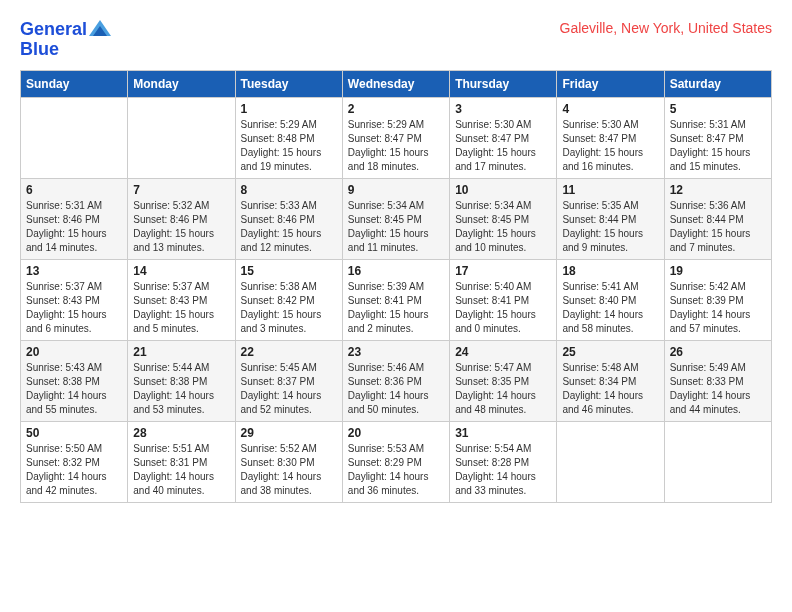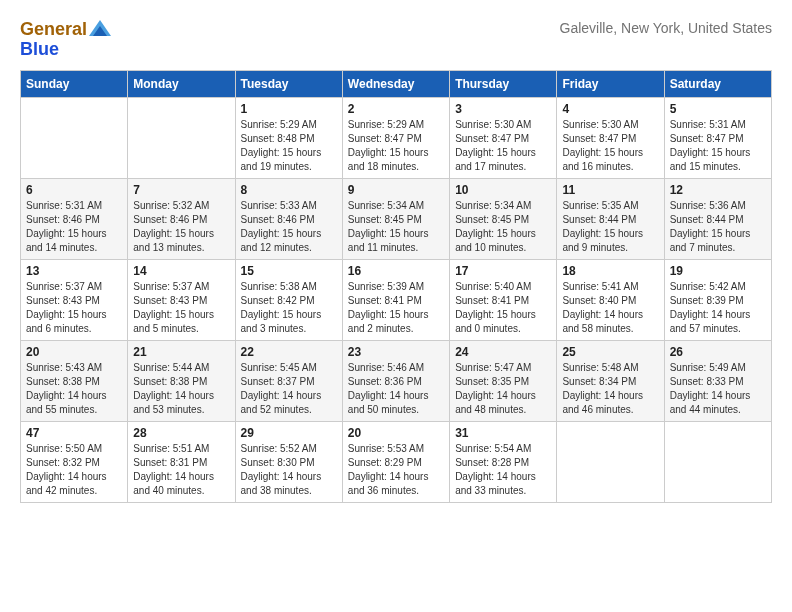--- a/index.html
+++ b/index.html
@@ -16,21 +16,21 @@
       align-items: flex-start;
       margin-bottom: 10px;
     }
     .logo {
       display: flex;
       align-items: center;
     }
     .logo-text-general {
       font-size: 18px;
       font-weight: bold;
-      color: #a16207;
+      color: #1d4ed8;
       line-height: 1.1;
     }
     .logo-text-blue {
       font-size: 18px;
       font-weight: bold;
       color: #1d4ed8;
       line-height: 1.1;
     }
     .logo-icon {
       width: 22px;
@@ -42,21 +42,21 @@
       text-align: right;
     }
     .month-title {
       font-size: 36px;
       font-weight: bold;
       color: #333;
       line-height: 1.1;
     }
     .location-title {
       font-size: 14px;
-      color: #737373;
+      color: #ef4444;
     }
     table {
       width: 100%;
       border-collapse: collapse;
       font-size: 11px;
     }
     thead tr th {
       background-color: #1a5fb4;
       color: #fff;
       text-align: left;
@@ -240,21 +240,21 @@
           <span class="day-num">25</span>
           <div class="day-info">Sunrise: 5:48 AM<br>Sunset: 8:34 PM<br>Daylight: 14 hours and 46 minutes.</div>
         </td>
         <td>
           <span class="day-num">26</span>
           <div class="day-info">Sunrise: 5:49 AM<br>Sunset: 8:33 PM<br>Daylight: 14 hours and 44 minutes.</div>
         </td>
       </tr>
       <tr>
         <td>
-          <span class="day-num">47</span>
+          <span class="day-num">50</span>
           <div class="day-info">Sunrise: 5:50 AM<br>Sunset: 8:32 PM<br>Daylight: 14 hours and 42 minutes.</div>
         </td>
         <td>
           <span class="day-num">28</span>
           <div class="day-info">Sunrise: 5:51 AM<br>Sunset: 8:31 PM<br>Daylight: 14 hours and 40 minutes.</div>
         </td>
         <td>
           <span class="day-num">29</span>
           <div class="day-info">Sunrise: 5:52 AM<br>Sunset: 8:30 PM<br>Daylight: 14 hours and 38 minutes.</div>
         </td>

